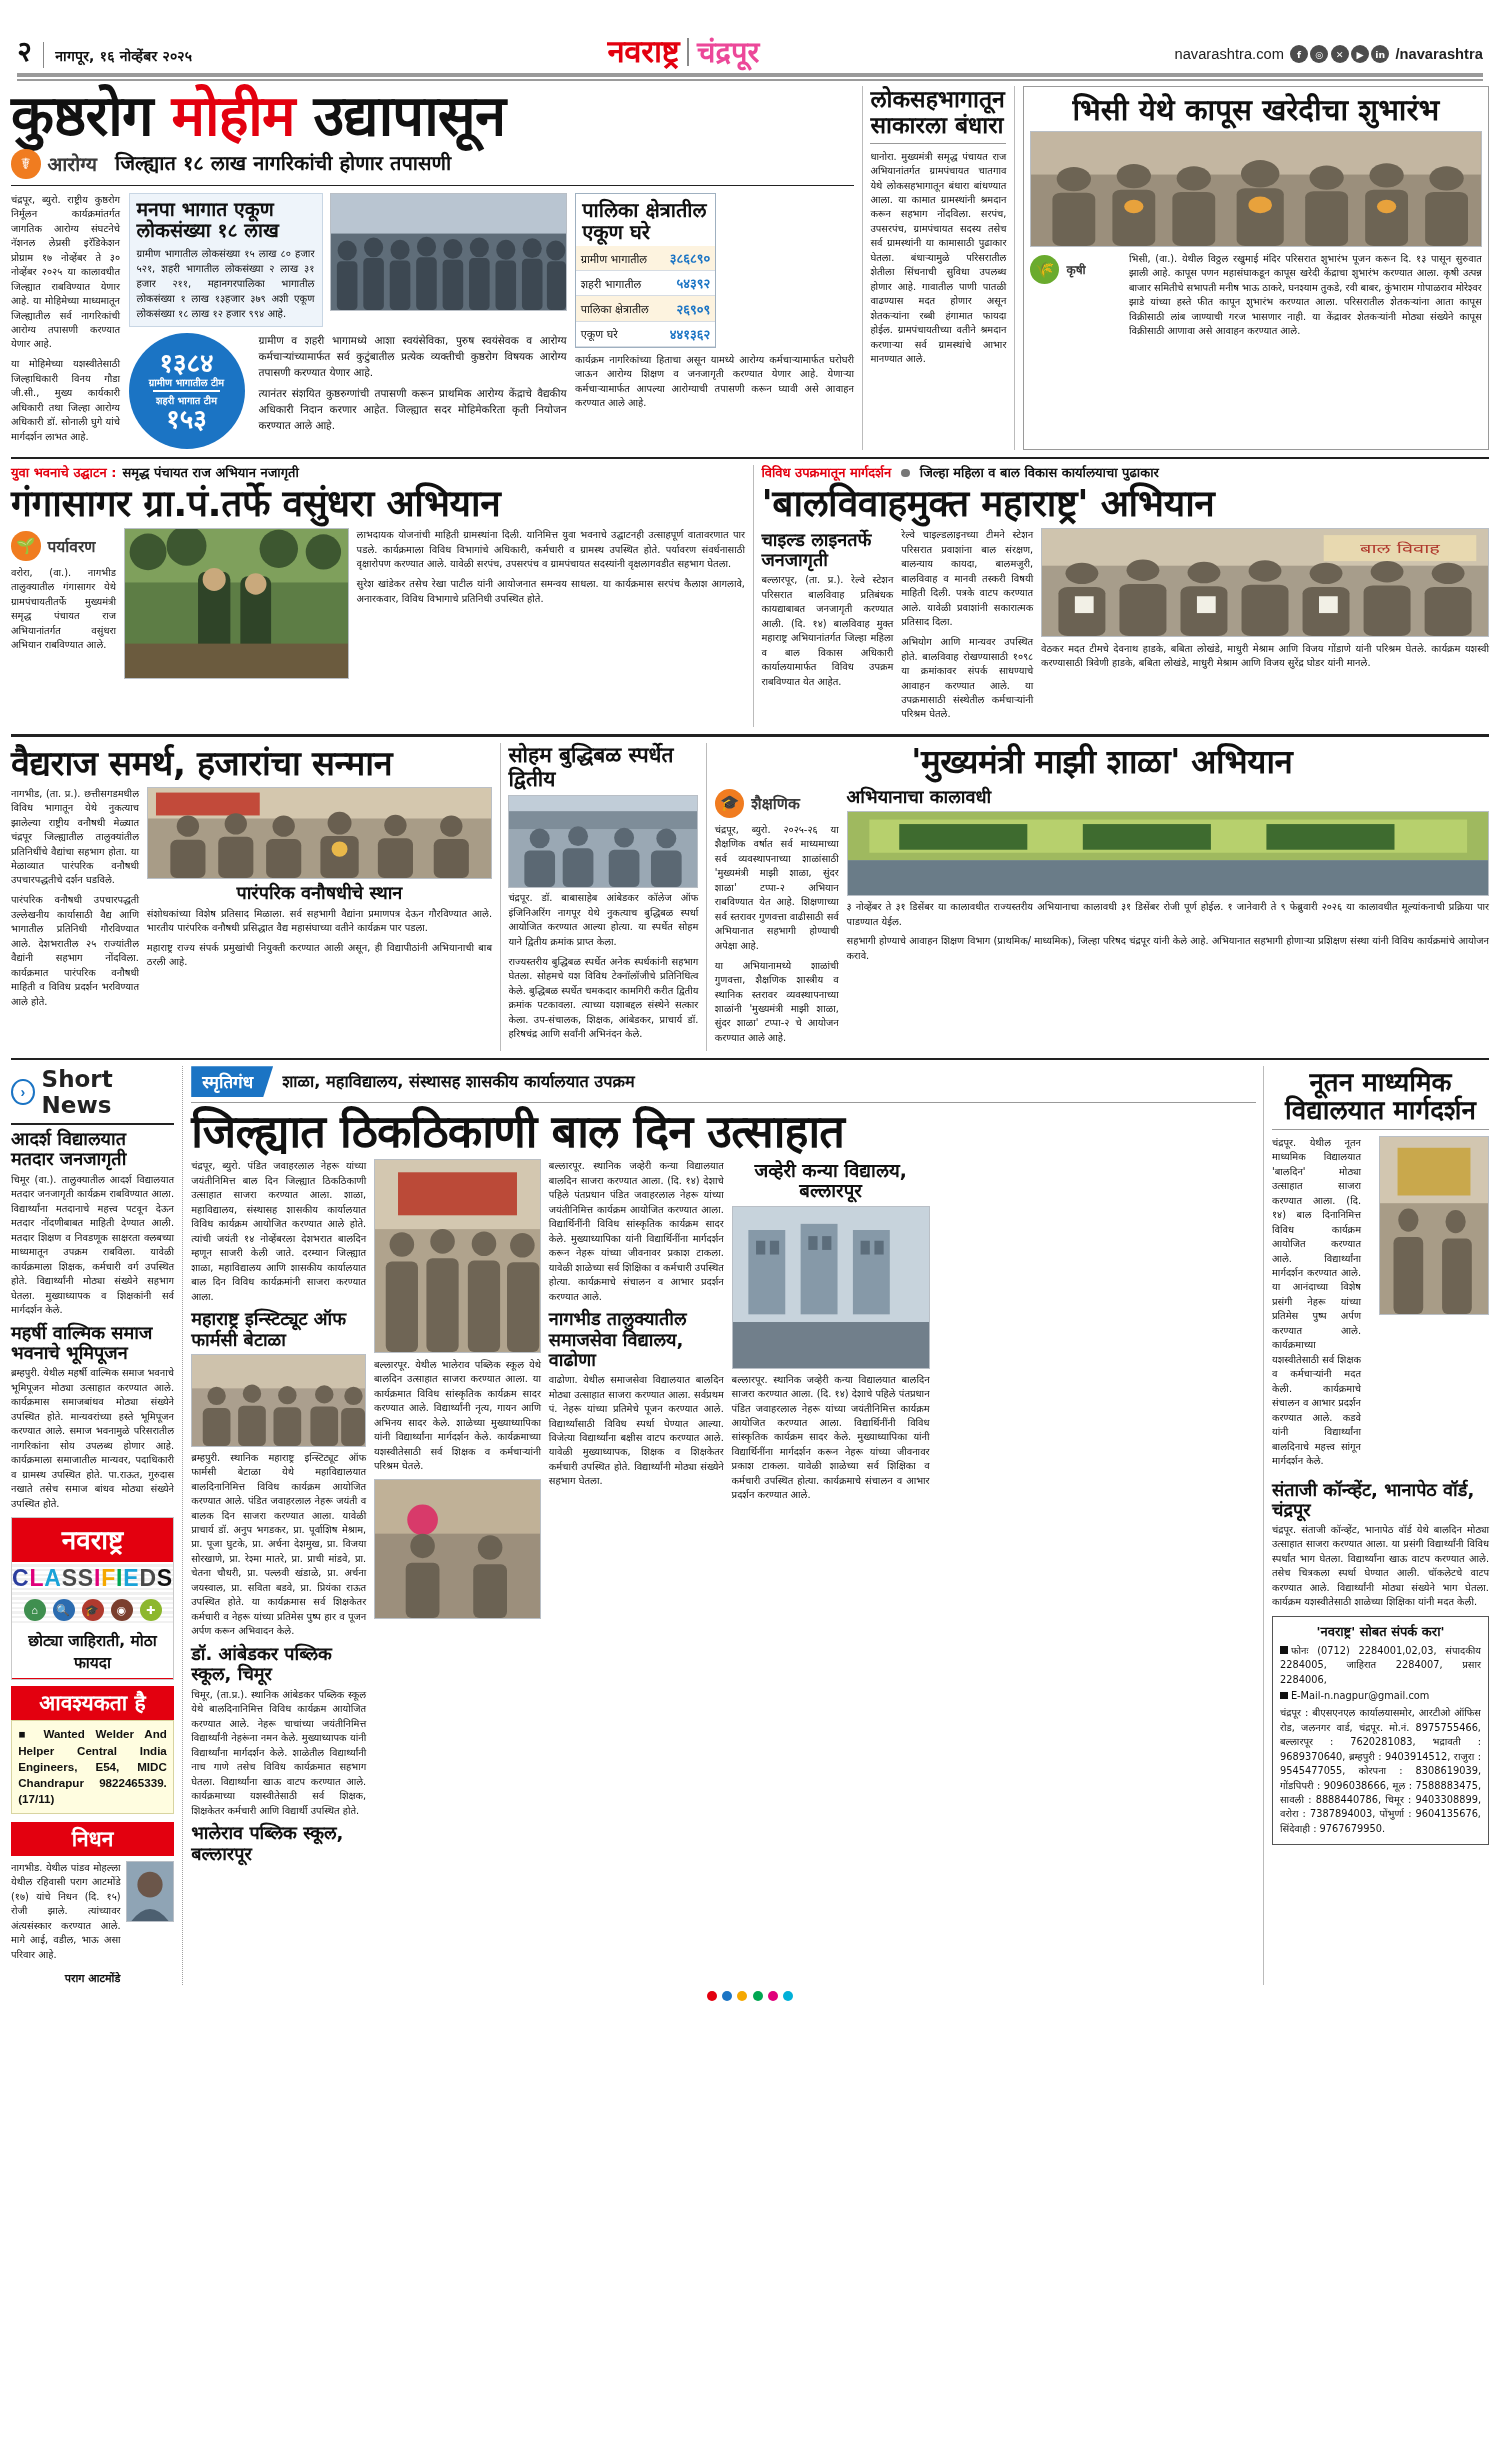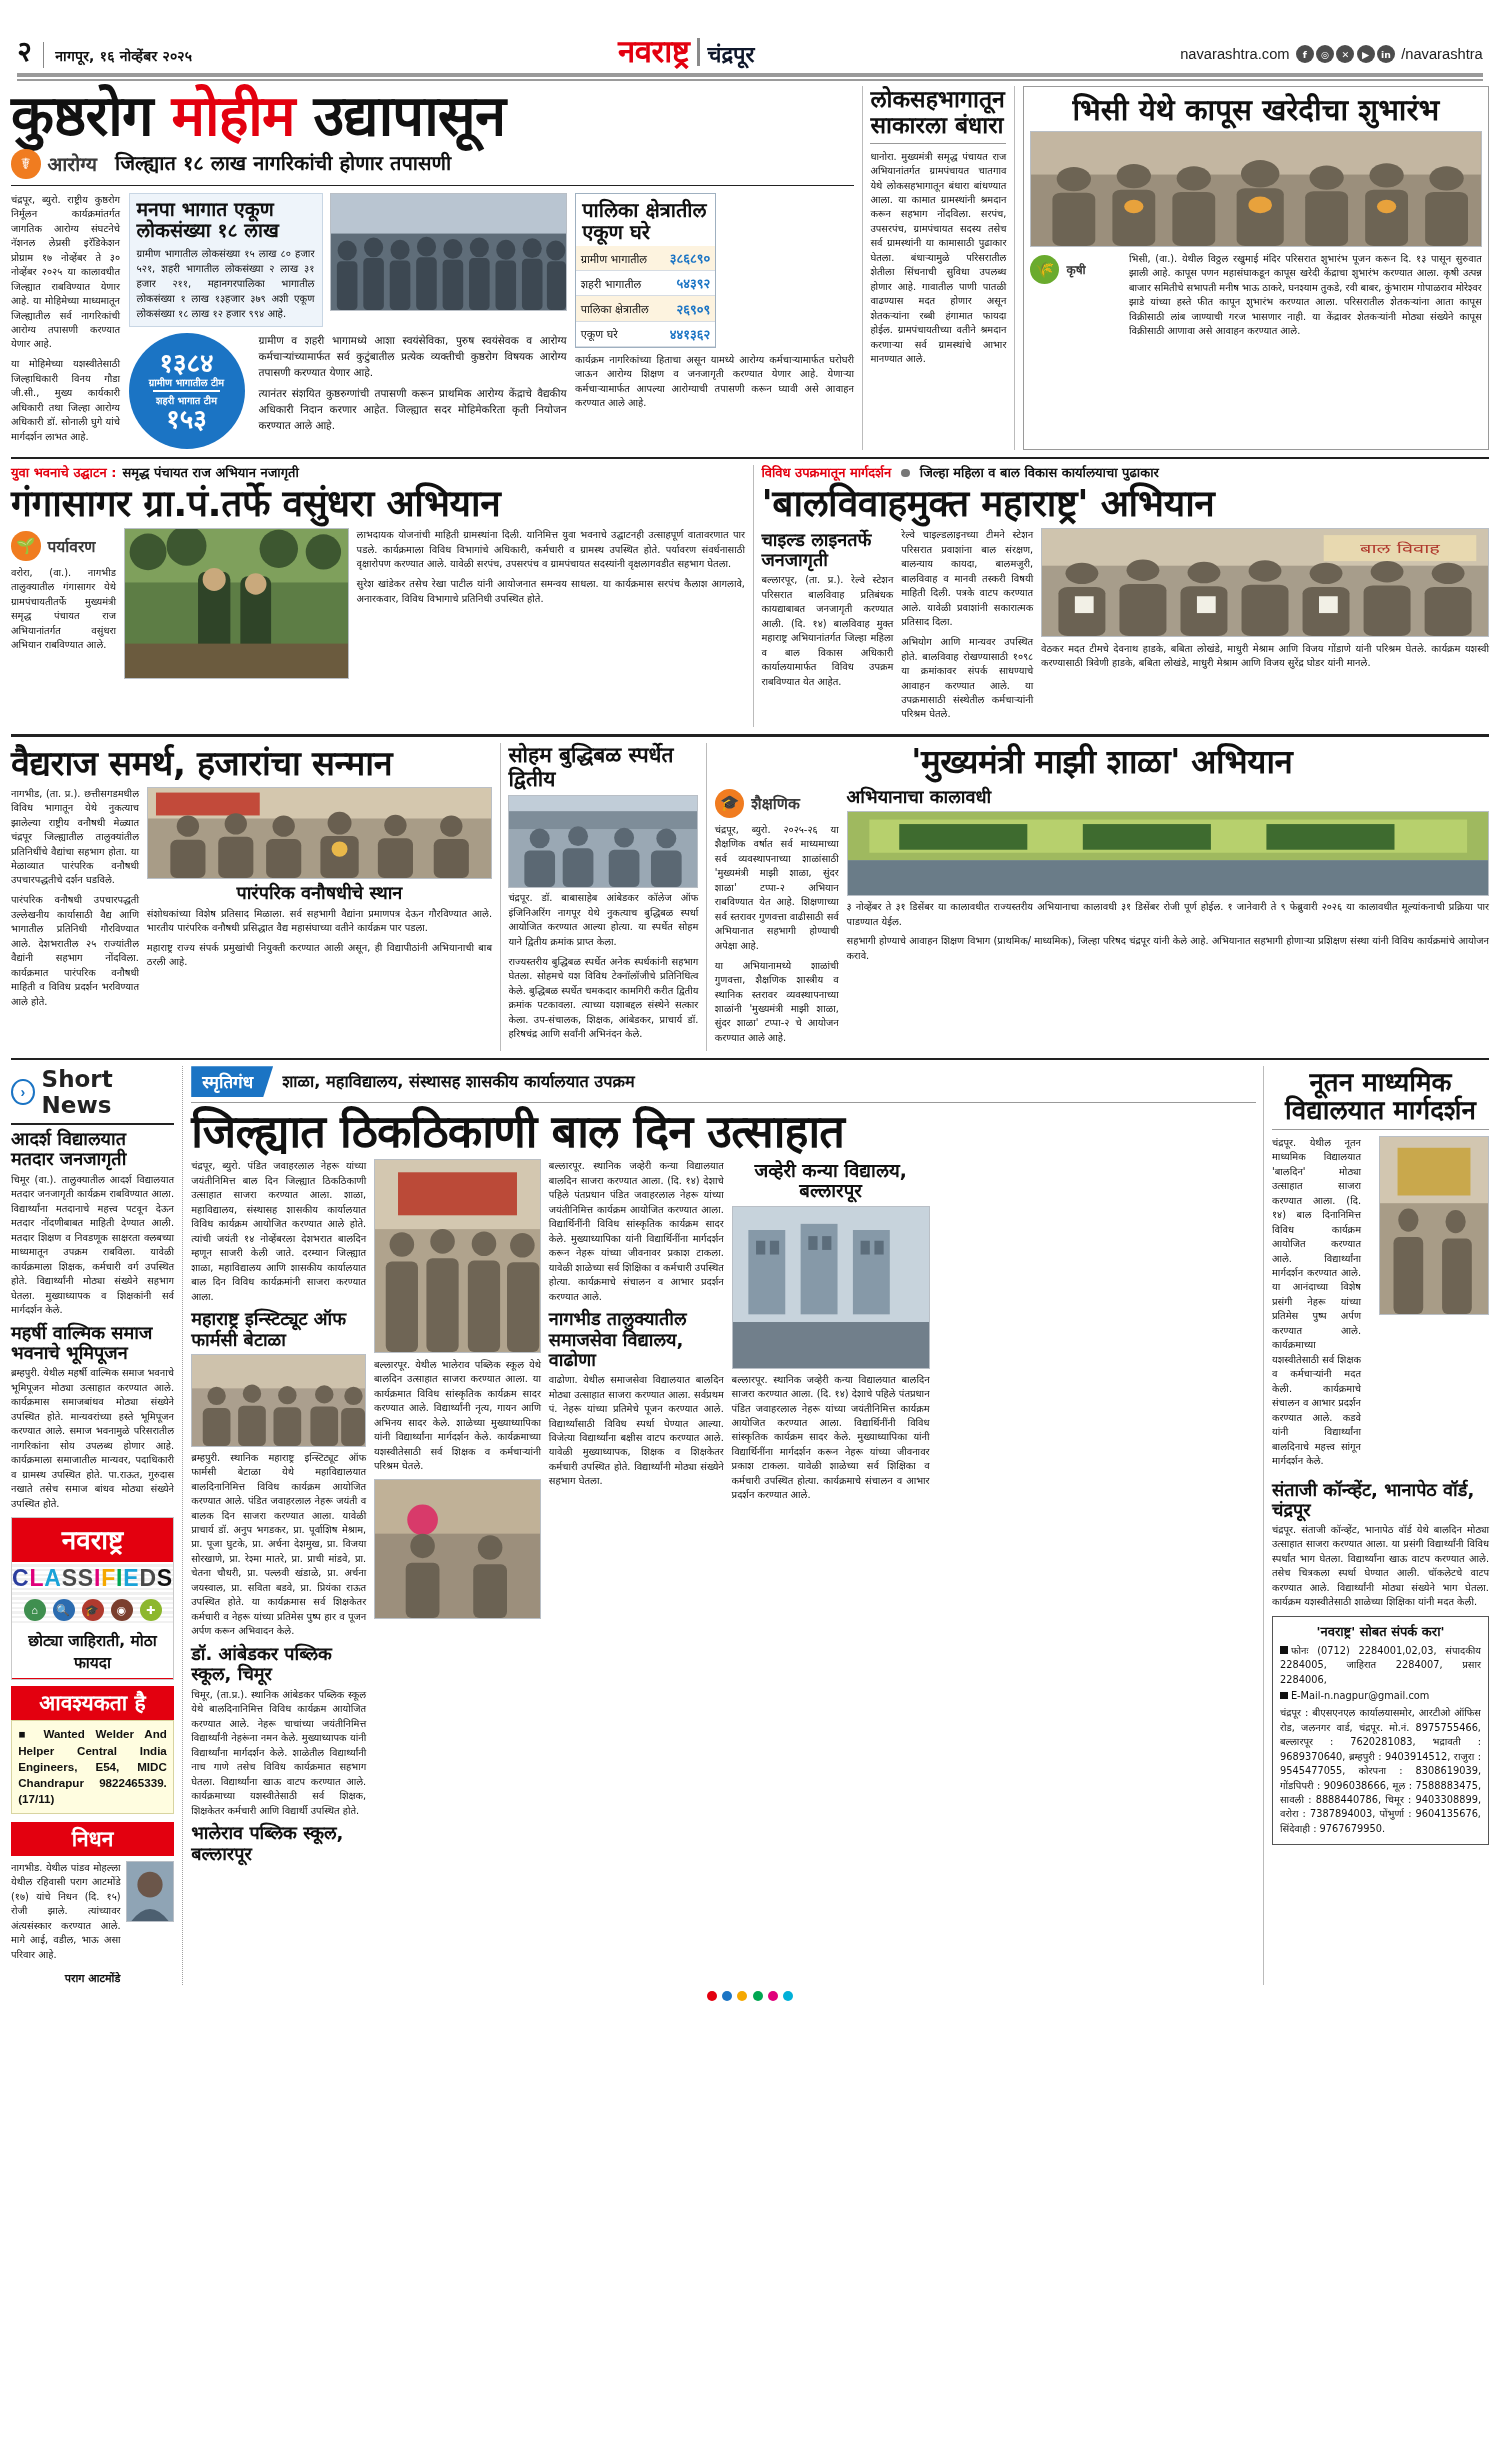--- a/index.html
+++ b/index.html
@@ -51,32 +51,32 @@
   }
   .mh-center{display:flex;align-items:flex-end;gap:7.8px;padding-bottom:1.6px;}
   .brand{
     color:var(--red);
     font-family:"DejaVu Sans",sans-serif;
     font-size:31px;font-weight:700;line-height:.95;letter-spacing:-0.4px;
   }
   .brand-bar{width:2.3px;height:28px;background:#8a8a8a;}
   .edition{
     font-family:"DejaVu Sans",sans-serif;
-    font-size:22px;font-weight:600;line-height:.95;color:#0f172a;
+    font-size:29px;font-weight:600;line-height:.95;color:#ec4899;
   }
   .mh-right{display:flex;align-items:center;gap:6.2px;padding-bottom:4.7px;}
   .site{font-size:14.7px;font-weight:500;color:#222;font-family:"Liberation Sans",sans-serif;}
   .socials{display:flex;gap:2.3px;align-items:center;}
   .sico{
     width:18px;height:18px;border-radius:50%;
     background:#4d4d4d;color:#fff;
     display:flex;align-items:center;justify-content:center;
     font-size:9.3px;font-weight:700;font-family:"DejaVu Sans",sans-serif;
   }
-  .handle{font-size:14.7px;font-weight:400;color:#222;}
+  .handle{font-size:14.7px;font-weight:700;color:#222;}
   .rule-thick{height:3.9px;background:#9a9a9a;margin:2.3px 6.2px 0 6.2px;}
   .rule-thin{height:1.6px;background:#9a9a9a;margin:2.3px 6.2px 4.7px 6.2px;}
 
   
   .hr{height:1.6px;background:#222;margin:6.2px 0;}
   .hr-lite{height:0.8px;background:#999;margin:5.4px 0;}
 
   .kicker{
     font-family:"DejaVu Sans",sans-serif;
     font-size:13px;font-weight:700;color:#111;

